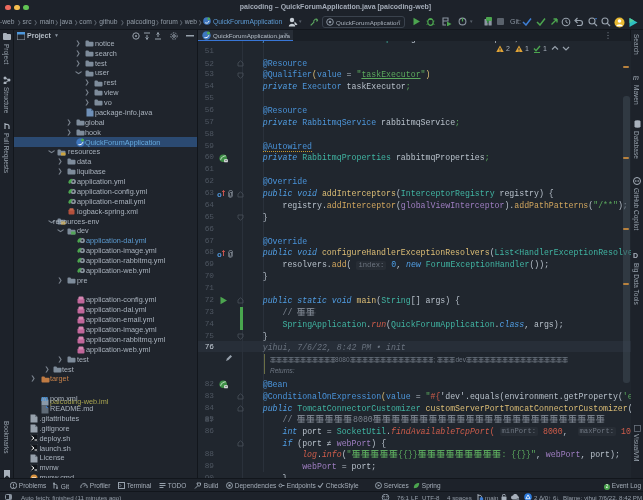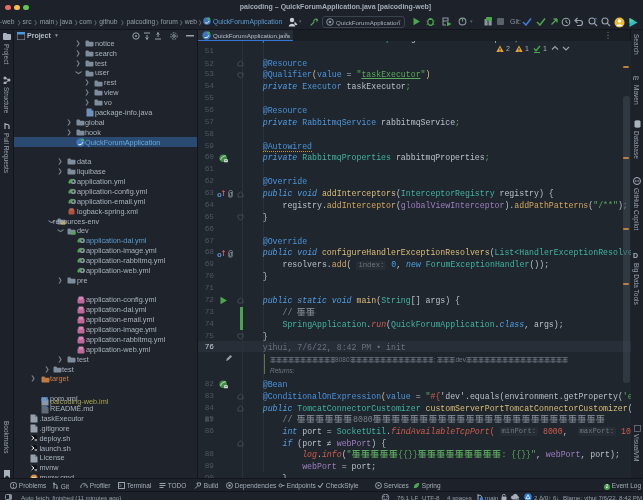--- a/index.html
+++ b/index.html
@@ -31,21 +31,21 @@
 .ty{color:#40B4A2}
 .tyb{color:#4E97DB}
 .md{color:#DCBE76}
 .mc{color:#D2A75F}
 .sm{color:#CF5D4B;font-style:italic}
 .st{color:#5BA95D}
 .num2{color:#4C9FE8}
 .rn{color:#CF5D4B}
 .fld{color:#9F7EC2}
 .cm{color:#7A828D}
-.bl{color:#69727E;}
+.bl{color:#69727E;font-style:italic}
 .hint{display:inline-block;background:#272D35;color:#6E7681;font-size:7.2px;font-style:normal;border-radius:2px;padding:0 2px;line-height:9px;vertical-align:0.5px;letter-spacing:0}
 #bottombar{left:0;top:478px;width:643px;height:13px;background:#1D222A;border-top:1px solid #12161C}
 .bitem{position:absolute;top:3px;font-size:6.5px;color:#A6AFBA;white-space:nowrap}
 #statusbar{left:0;top:491px;width:643px;height:9px;background:#1D222A;border-top:1px solid #12161C}
 .sitem{position:absolute;top:1.5px;font-size:6.2px;color:#959EA9;white-space:nowrap}
 .icon{position:absolute}
 svg{display:block}
 </style></head><body>
 <svg width="0" height="0" style="position:absolute">
     <defs>
@@ -400,20 +400,28 @@
 <span class="t" style="left:71px">hook</span>
 </div>
 <div class="trow sel" style="top:107.0px">
 <svg class="icon" style="left:62px;top:1px" width="9" height="9">
         <circle cx="4.5" cy="4.5" r="4.2" fill="#3E76BE"></circle>
         <path d="M2.5 6.5 A3.2 3.2 0 0 0 6.8 4.3" stroke="#fff" stroke-width="1" fill="none"></path>
         <circle cx="6.5" cy="2" r="1.6" fill="#51A956"></circle>
       </svg>
 <span class="t" style="left:71px;color:#64A8DC">QuickForumApplication</span>
 </div>
+<div class="trow" style="top:116.9px">
+<div class="arr" style="left:33px;transform:rotate(90deg)">❯</div>
+<svg class="icon" style="left:43px;top:1.8px" width="9" height="7">
+        <path d="M0.5 1.4 a0.9 0.9 0 0 1 0.9-0.9 h1.9 l0.9 1.2 h3.4 a0.9 0.9 0 0 1 0.9 0.9 v3 a0.9 0.9 0 0 1 -0.9 0.9 h-6.2 a0.9 0.9 0 0 1 -0.9-0.9 z" fill="#7E8C9B"></path>
+        <rect x="4" y="3.4" width="4.5" height="3.2" rx="0.6" fill="#CDA53E"></rect>
+      </svg>
+<span class="t" style="left:54px">resources</span>
+</div>
 <div class="trow" style="top:126.7px">
 <div class="arr" style="left:42px">❯</div>
 <svg class="icon" style="left:53px;top:1.8px" width="9" height="7">
         <path d="M0.5 1.4 a0.9 0.9 0 0 1 0.9-0.9 h1.9 l0.9 1.2 h3.4 a0.9 0.9 0 0 1 0.9 0.9 v3 a0.9 0.9 0 0 1 -0.9 0.9 h-6.2 a0.9 0.9 0 0 1 -0.9-0.9 z" fill="#7E8C9B"></path>
       </svg>
 <span class="t" style="left:63px">data</span>
 </div>
 <div class="trow" style="top:136.6px">
 <div class="arr" style="left:42px">❯</div>
 <svg class="icon" style="left:53px;top:1.8px" width="9" height="7">
@@ -586,21 +594,21 @@
         <path d="M0.5 0.5 h4.5 l2.5 2.5 v5.5 h-7 z" fill="#5F6A76"></path>
         <path d="M5 0.5 l2.5 2.5 h-2.5 z" fill="#3E76BE"></path>
       </svg>
 <span class="t" style="left:36px">README.md</span>
 </div>
 <div class="trow" style="top:383.4px">
 <svg class="icon" style="left:16px;top:1px" width="8" height="9">
         <path d="M0.5 0.5 h4.5 l2.5 2.5 v5.5 h-7 z" fill="#97A1AC"></path>
         <path d="M5 0.5 l2.5 2.5 h-2.5 z" fill="#6B747E"></path>
       </svg>
-<span class="t" style="left:25.5px">.taskExecutor</span>
+<span class="t" style="left:25.5px">.gitattributes</span>
 </div>
 <div class="trow" style="top:393.2px">
 <svg class="icon" style="left:16px;top:1px" width="8" height="9">
         <path d="M0.5 0.5 h4.5 l2.5 2.5 v5.5 h-7 z" fill="#97A1AC"></path>
         <path d="M5 0.5 l2.5 2.5 h-2.5 z" fill="#6B747E"></path>
       </svg>
 <span class="t" style="left:25.5px">.gitignore</span>
 </div>
 <div class="trow" style="top:403.1px">
 <svg class="icon" style="left:16px;top:1px" width="8" height="8">

